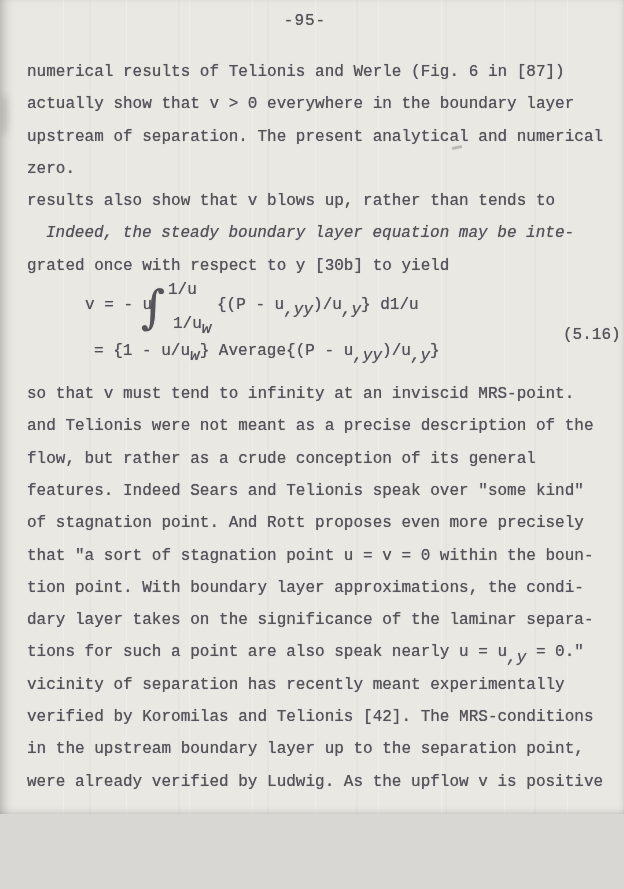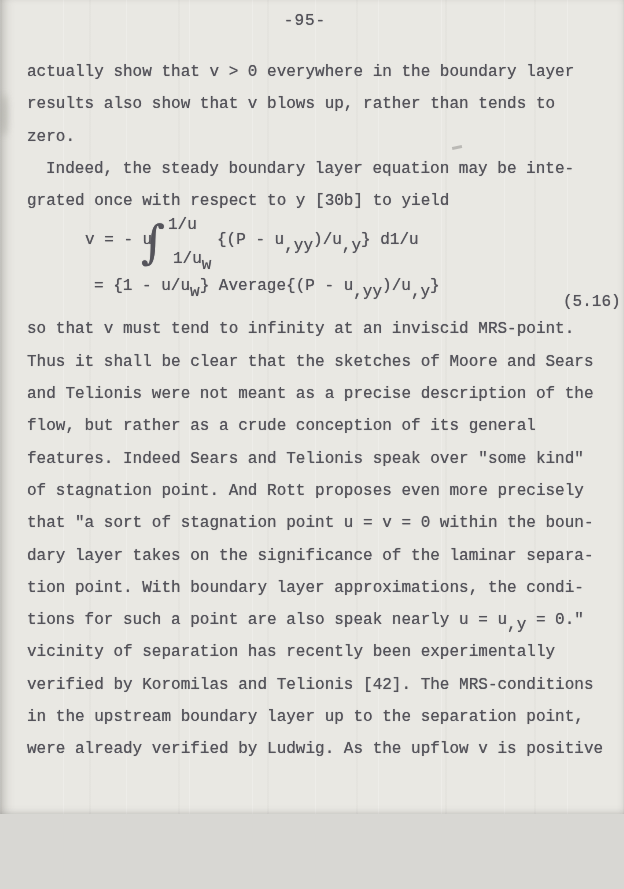--- a/index.html
+++ b/index.html
@@ -34,42 +34,43 @@
     position: absolute;
     top: 56px;
     left: 27px;
     right: 12px;
   }
   .line {
     height: 32.3px;
     line-height: 32.3px;
     white-space: pre;
   }
-  .indent { padding-left: 19px; }
+  .indent { padding-left: 19px; font-style: italic; }
   .sb {
     position: relative;
     top: 0.33em;
+    font-style: italic;
   }
   .equation {
     position: relative;
     height: 96px;
     white-space: pre;
   }
   .eq-lhs      { position: absolute; left: 58px;  top: 14px; }
   .eq-integral {
     position: absolute; left: 114px; top: 1px;
     font-family: "DejaVu Serif", serif;
     font-size: 46px; line-height: 48px;
     color: #55545b;
   }
   .eq-upper    { position: absolute; left: 141px; top: -1px; }
   .eq-lower    { position: absolute; left: 146px; top: 33px; }
   .eq-integrand{ position: absolute; left: 190px; top: 14px; }
   .eq-line2    { position: absolute; left: 67px;  top: 60px; }
-  .eq-number   { position: absolute; left: 536px; top: 76px; }
+  .eq-number   { position: absolute; left: 536px; top: 44px; }
   .smudge-top-left {
     position: absolute;
     left: 1px; top: 94px;
     width: 7px; height: 42px;
     background: rgba(130,128,120,0.30);
     border-radius: 50%;
     filter: blur(3px);
   }
   .stray-mark {
     position: absolute;
@@ -85,46 +86,47 @@
 
 <div class="page">
 
   <div class="smudge-top-left"></div>
   <div class="stray-mark"></div>
 
   <div class="page-number">-95-</div>
 
   <div class="body-text">
 
+    <div class="line"><span>numerical results of Telionis and Werle (Fig. 6 in [87])</span></div>
     <div class="line"><span>actually show that v &gt; 0 everywhere in the boundary layer</span></div>
+    <div class="line"><span>upstream of separation. The present analytical and numerical</span></div>
+    <div class="line"><span>zero.</span></div>
     <div class="line"><span>results also show that v blows up, rather than tends to</span></div>
-    <div class="line"><span>zero.</span></div>
 
     <div class="line indent"><span>Indeed, the steady boundary layer equation may be inte-</span></div>
     <div class="line"><span>grated once with respect to y [30b] to yield</span></div>
 
     <div class="equation">
       <span class="eq-lhs">v = - u</span>
       <span class="eq-integral">∫</span>
       <span class="eq-upper">1/u</span>
       <span class="eq-lower"><span>1/u</span><span class="sb">w</span></span>
       <span class="eq-integrand"><span>{(P - u</span><span class="sb">,yy</span><span>)/u</span><span class="sb">,y</span><span>} d1/u</span></span>
       <span class="eq-line2"><span>= {1 - u/u</span><span class="sb">w</span><span>} Average{(P - u</span><span class="sb">,yy</span><span>)/u</span><span class="sb">,y</span><span>}</span></span>
       <span class="eq-number">(5.16)</span>
     </div>
 
     <div class="line"><span>so that v must tend to infinity at an inviscid MRS-point.</span></div>
-    <div class="line"><span>Thus it shall be clear that the sketches of Moore and Sears</span></div>
     <div class="line"><span>and Telionis were not meant as a precise description of the</span></div>
     <div class="line"><span>flow, but rather as a crude conception of its general</span></div>
     <div class="line"><span>features. Indeed Sears and Telionis speak over "some kind"</span></div>
     <div class="line"><span>of stagnation point. And Rott proposes even more precisely</span></div>
     <div class="line"><span>that "a sort of stagnation point u = v = 0 within the boun-</span></div>
+    <div class="line"><span>tion point. With boundary layer approximations, the condi-</span></div>
     <div class="line"><span>dary layer takes on the significance of the laminar separa-</span></div>
-    <div class="line"><span>tion point. With boundary layer approximations, the condi-</span></div>
     <div class="line"><span>tions for such a point are also speak nearly u = u</span><span class="sb">,y</span><span> = 0."</span></div>
-    <div class="line"><span>vicinity of separation has recently been experimentally</span></div>
+    <div class="line"><span>vicinity of separation has recently meant experimentally</span></div>
     <div class="line"><span>verified by Koromilas and Telionis [42]. The MRS-conditions</span></div>
     <div class="line"><span>in the upstream boundary layer up to the separation point,</span></div>
     <div class="line"><span>were already verified by Ludwig. As the upflow v is positive</span></div>
 
   </div>
 </div>
 
 </body></html>

